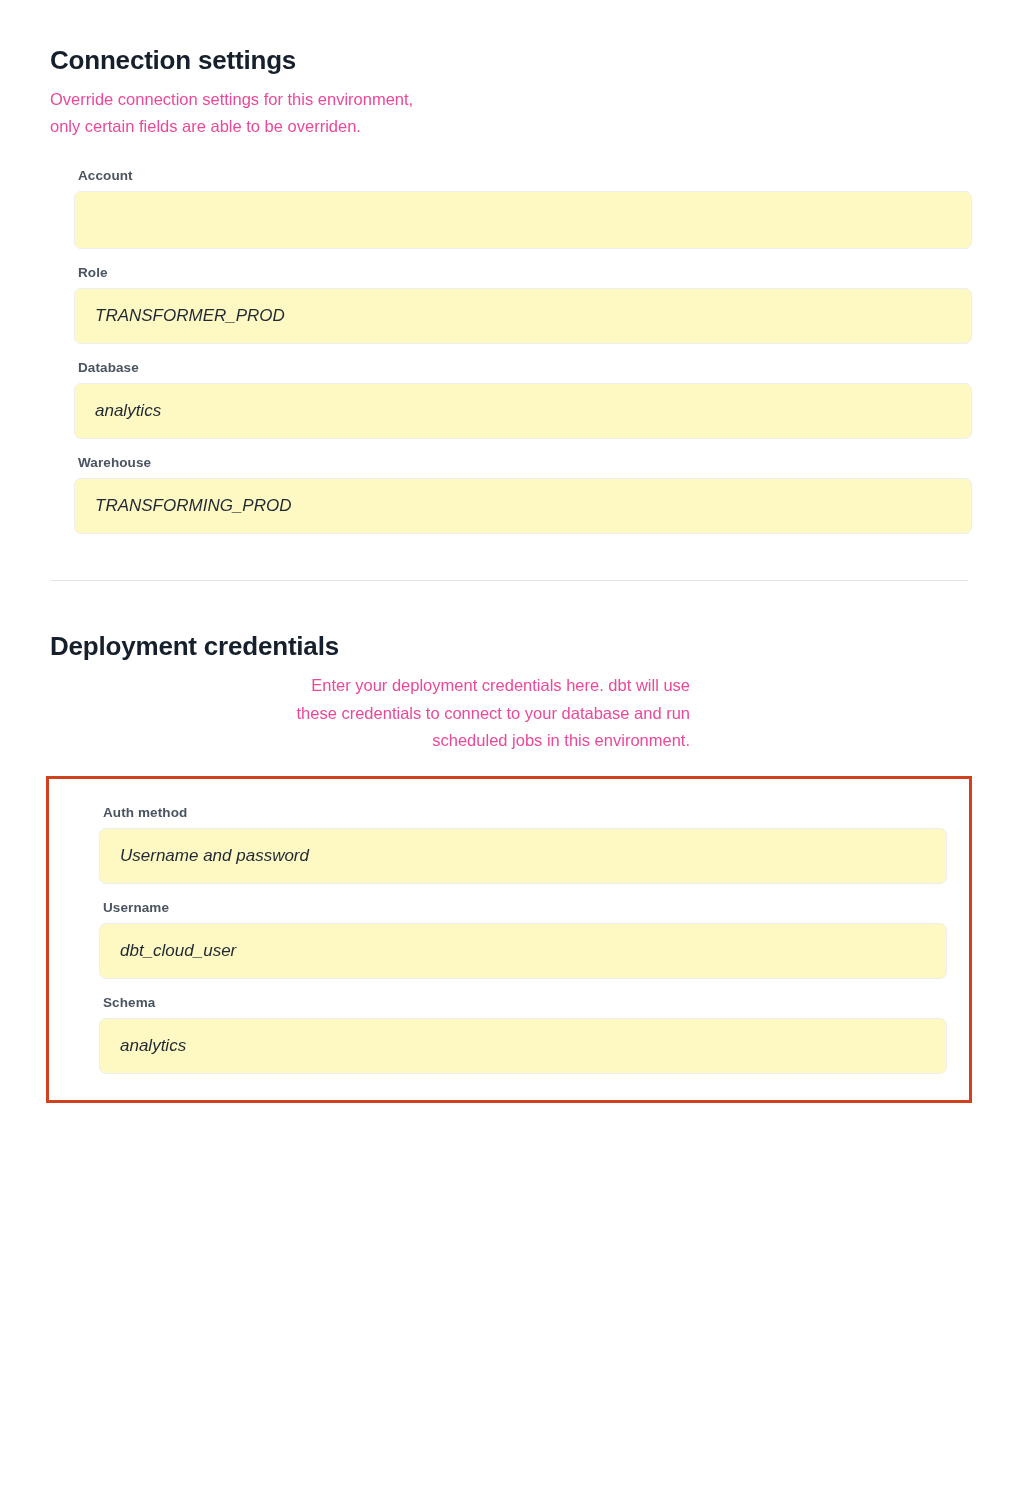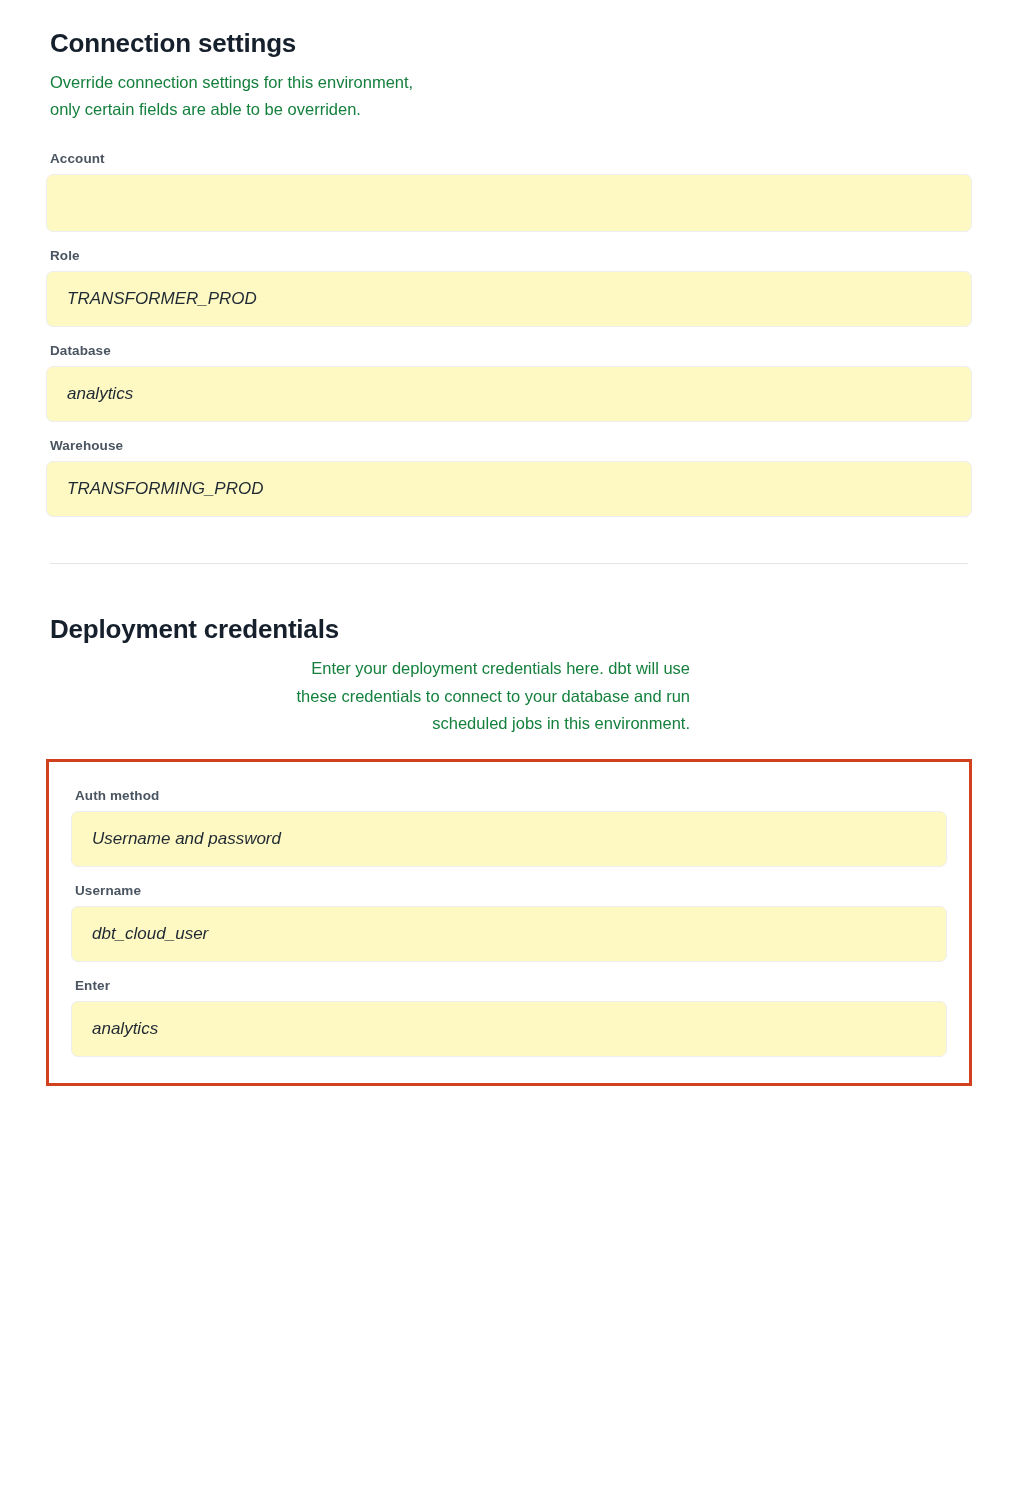--- a/index.html
+++ b/index.html
@@ -12,41 +12,42 @@
     height: 1490px;
     font-family: "Liberation Sans", sans-serif;
     color: #1f2933;
     overflow: hidden;
   }
   .page {
     position: relative;
     width: 1018px;
     height: 1490px;
     box-sizing: border-box;
-    padding: 0 46px;
+    padding: 17px 46px;
   }
   .section {
     padding-top: 28px;
   }
   .section-title {
     font-size: 26px;
     font-weight: bold;
     color: #16202c;
     letter-spacing: -0.2px;
     margin: 0 0 10px 4px;
   }
   .section-desc {
     font-size: 16.5px;
     line-height: 1.65;
-    color: #15803d;
+    color: #ec4899;
     margin: 0 0 28px 4px;
     max-width: 640px;
   }
   .field {
     margin-bottom: 16px;
+    margin-left: 28px;
   }
   .field-label {
     font-size: 13.5px;
     font-weight: bold;
     color: #4a5561;
     margin: 0 0 8px 4px;
     letter-spacing: 0.1px;
   }
   .field-input {
     box-sizing: border-box;
@@ -140,20 +141,20 @@
         <div class="field-input">Username and password</div>
       </div>
 
       <div class="field">
         <div class="field-label">Username</div>
         <div class="field-input">dbt_cloud_user</div>
       </div>
 
 
       <div class="field">
-        <div class="field-label">Enter</div>
+        <div class="field-label">Schema</div>
         <div class="field-input">analytics</div>
       </div>
 
     </div>
   </section>
 
 </div>
 
 </body></html>

